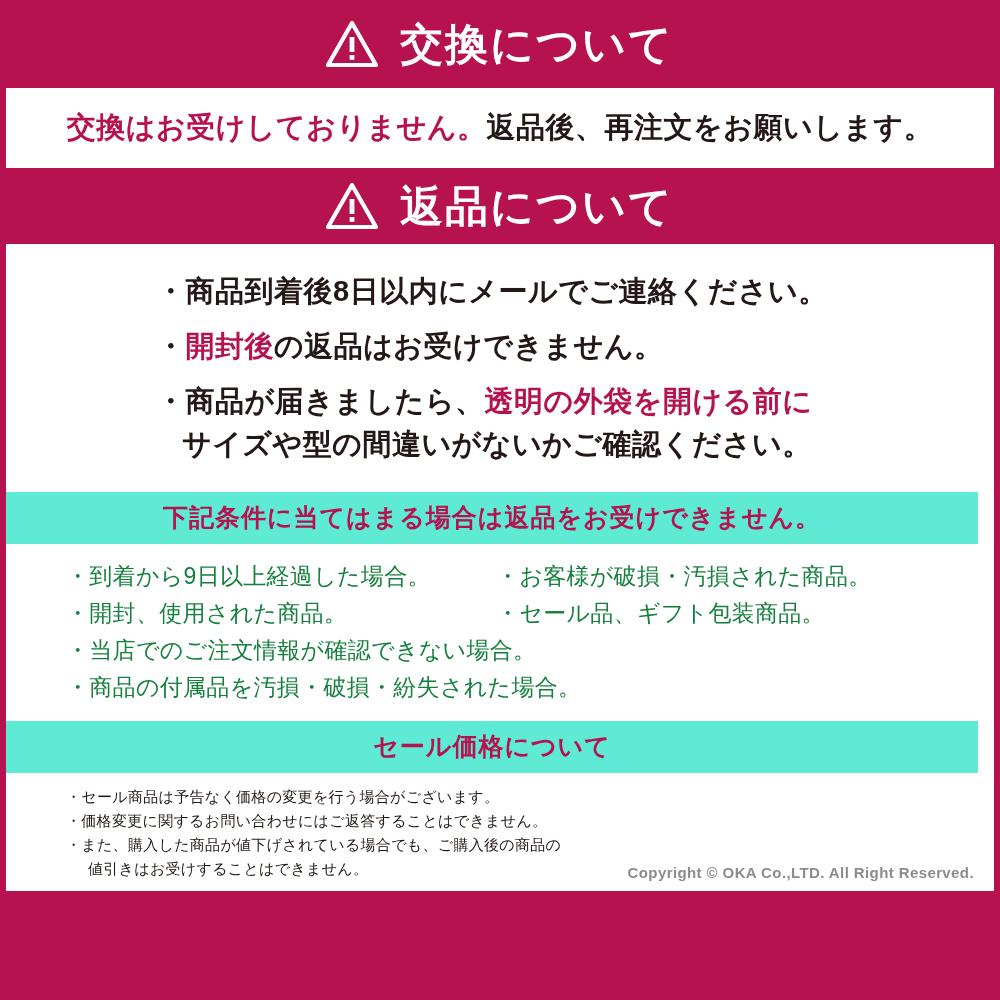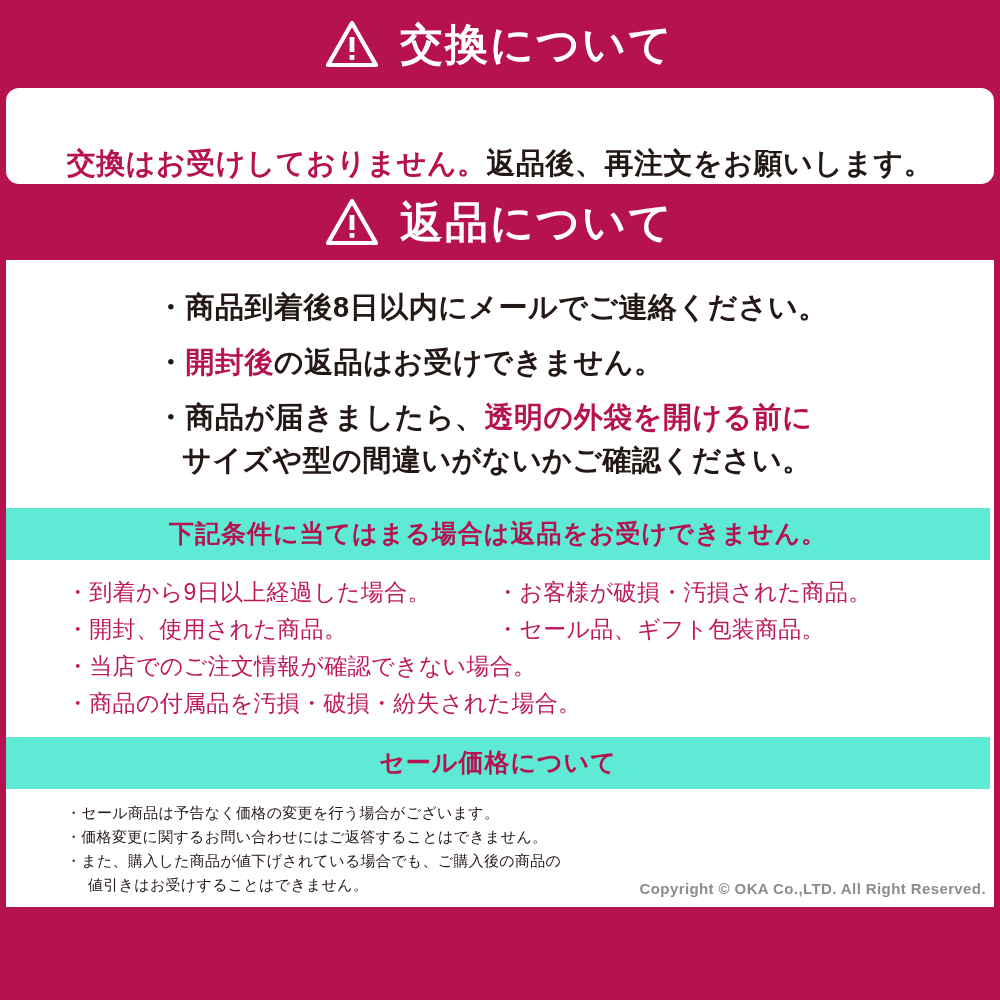--- a/index.html
+++ b/index.html
@@ -41,36 +41,35 @@
     line-height: 1;
     white-space: nowrap;
   }
 
   
   .panel {
     background: #ffffff;
     margin: 0 6px;
   }
   .panel-exchange {
-    height: 96px;
-    display: flex;
-    align-items: flex-end;
+    height: 80px;
+    display: flex;
+    align-items: center;
     justify-content: center;
-    border-radius: 13px;
   }
   .exchange-text {
     font-size: 29px;
     font-weight: bold;
     color: #b5124f;
     letter-spacing: 0.5px;
   }
   .exchange-text .blk { color: #231815; }
 
   .panel-return {
-    padding: 26px 4px 0 0;
+    padding: 26px 16px 0 0;
   }
 
   .bullets {
     padding: 0 0 26px 150px;
   }
   .bullet {
     font-size: 29px;
     font-weight: bold;
     color: #231815;
     line-height: 1.48;
@@ -98,21 +97,21 @@
   .cond-body {
     padding: 14px 0 14px 60px;
   }
   .cond-cols {
     display: flex;
   }
   .cond-col-left { width: 430px; }
   .cond-col-right { width: 420px; }
   .cond-line {
     font-size: 23px;
-    color: #be185d;
+    color: #15803d;
     line-height: 1.62;
     letter-spacing: 0.3px;
     white-space: nowrap;
   }
 
   .sale-body {
     padding: 12px 0 10px 60px;
   }
   .sale-line {
     font-size: 15px;

